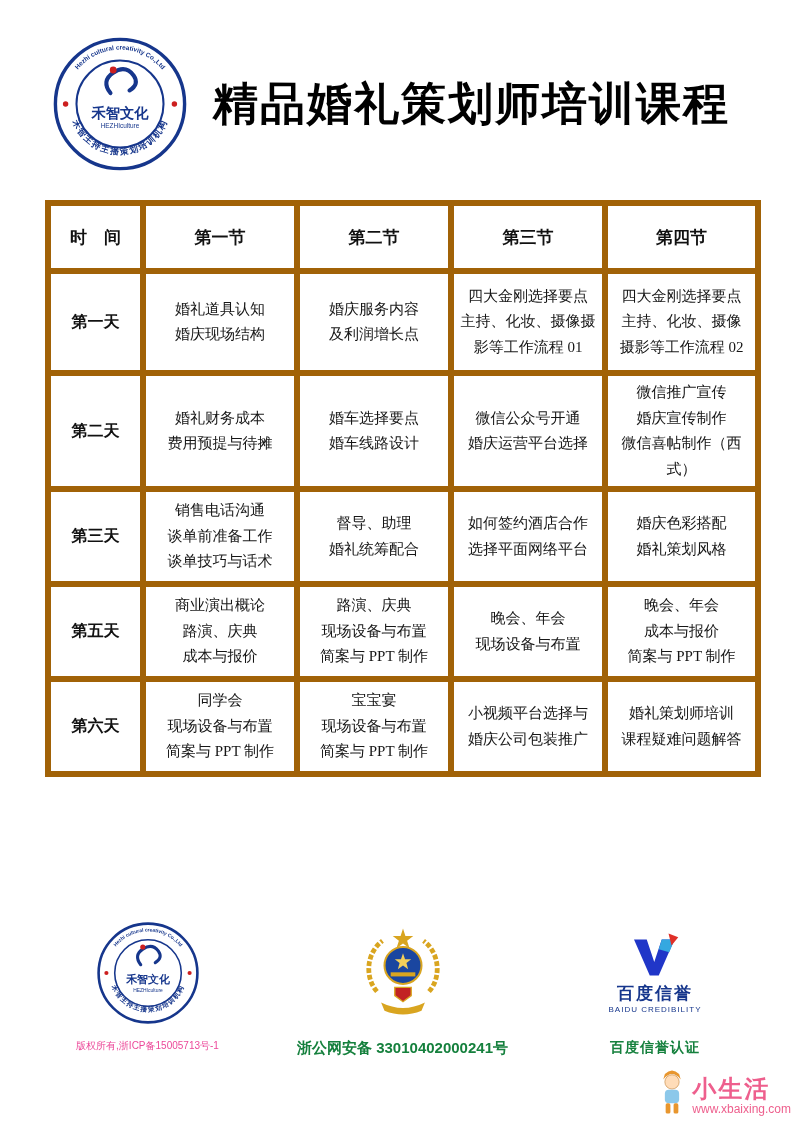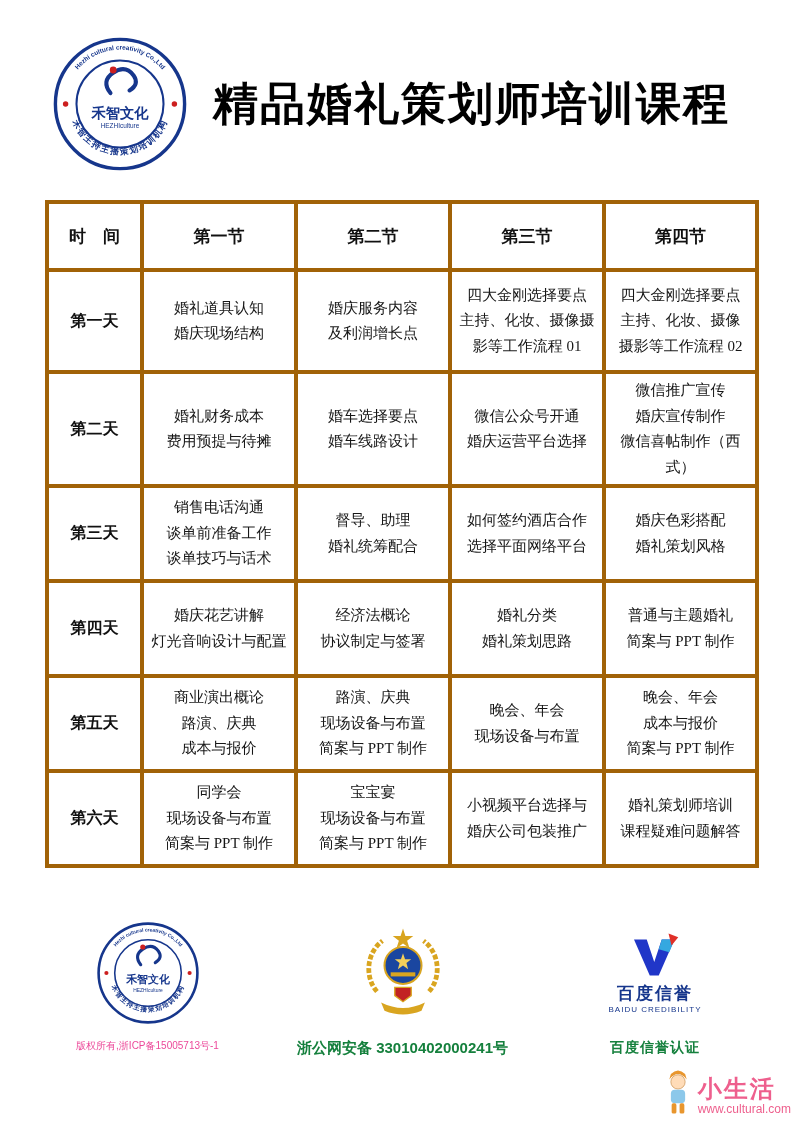--- a/index.html
+++ b/index.html
@@ -28,21 +28,21 @@
     white-space:nowrap;
     color:#000;
   }
 
   
   .course-table {
     position:absolute; top:200px; left:45px;
     width:710px; border-collapse:collapse; table-layout:fixed;
   }
   .course-table th, .course-table td {
-    border:4px solid #a16207;
+    border:6px solid #a16207;
     text-align:center; vertical-align:middle;
     white-space:pre-line;
     padding:4px 6px;
   }
   .course-table thead tr { height:68px; }
   .course-table thead th { font-size:17px; font-weight:bold; }
   .course-table tbody tr { height:95px; }
   .course-table tbody tr:first-child { height:102px; }
   .course-table tbody th { font-size:16px; font-weight:bold; }
   .course-table tbody td { font-size:15px; line-height:1.7; color:#161616; }
@@ -189,31 +189,20 @@
 谈单前准备工作
 谈单技巧与话术</td>
         <td>督导、助理
 婚礼统筹配合</td>
         <td>如何签约酒店合作
 选择平面网络平台</td>
         <td>婚庆色彩搭配
 婚礼策划风格</td>
       </tr>
       <tr>
-        <th>第四天</th>
-        <td>婚庆花艺讲解
-灯光音响设计与配置</td>
-        <td>经济法概论
-协议制定与签署</td>
-        <td>婚礼分类
-婚礼策划思路</td>
-        <td>普通与主题婚礼
-简案与 PPT 制作</td>
-      </tr>
-      <tr>
         <th>第五天</th>
         <td>商业演出概论
 路演、庆典
 成本与报价</td>
         <td>路演、庆典
 现场设备与布置
 简案与 PPT 制作</td>
         <td>晚会、年会
 现场设备与布置</td>
         <td>晚会、年会
@@ -266,17 +255,17 @@
       <div class="f-caption baidu-cert-text">百度信誉认证</div>
     </div>
   </div>
 
   <div class="watermark">
     <svg class="mascot-icon">
         <use href="#mascot"></use>
       </svg>
     <div class="wm-text">
       <span class="wm-title">小生活</span>
-      <span class="wm-url">www.cultural.com</span>
+      <span class="wm-url">www.xbaixing.com</span>
     </div>
   </div>
 
 </div>
 
 </body></html>

